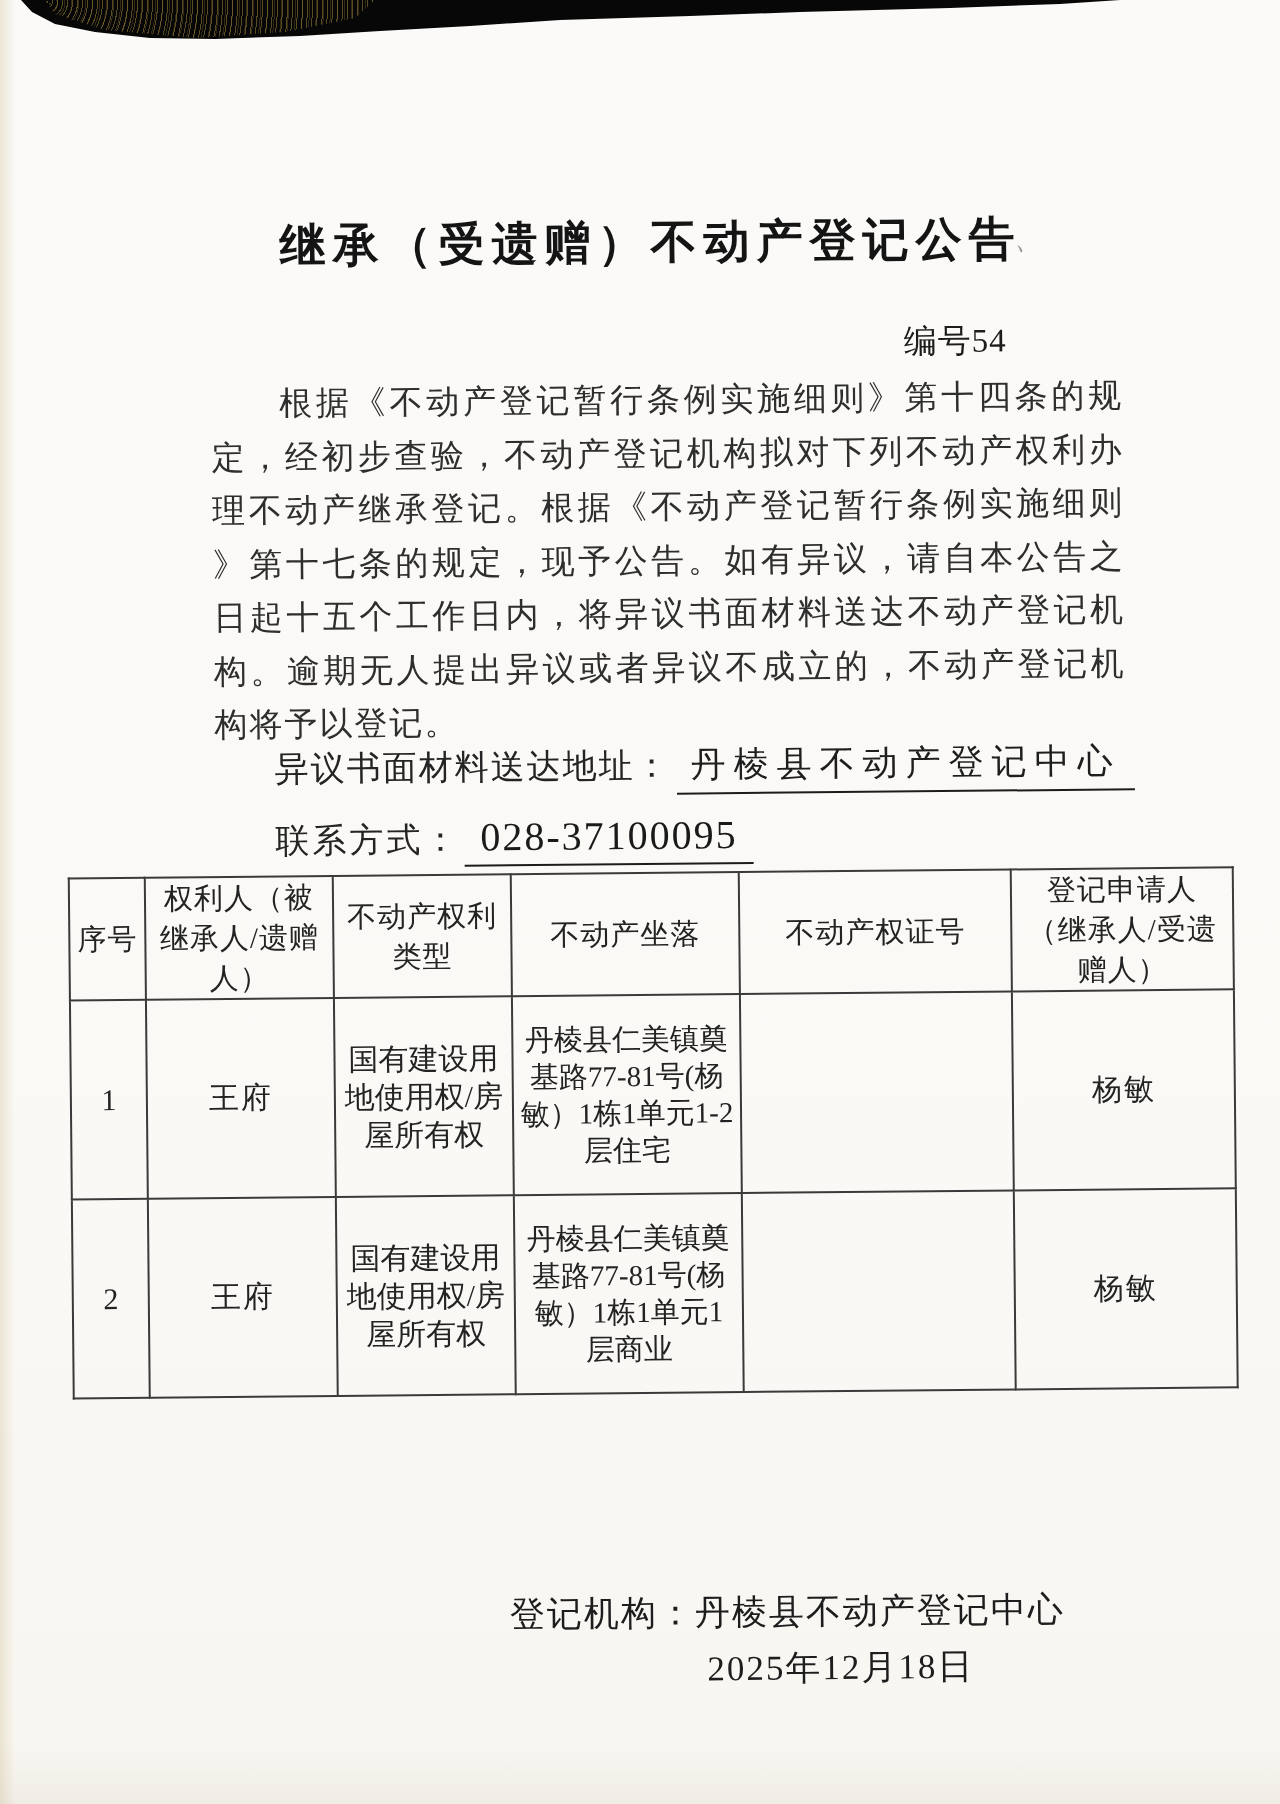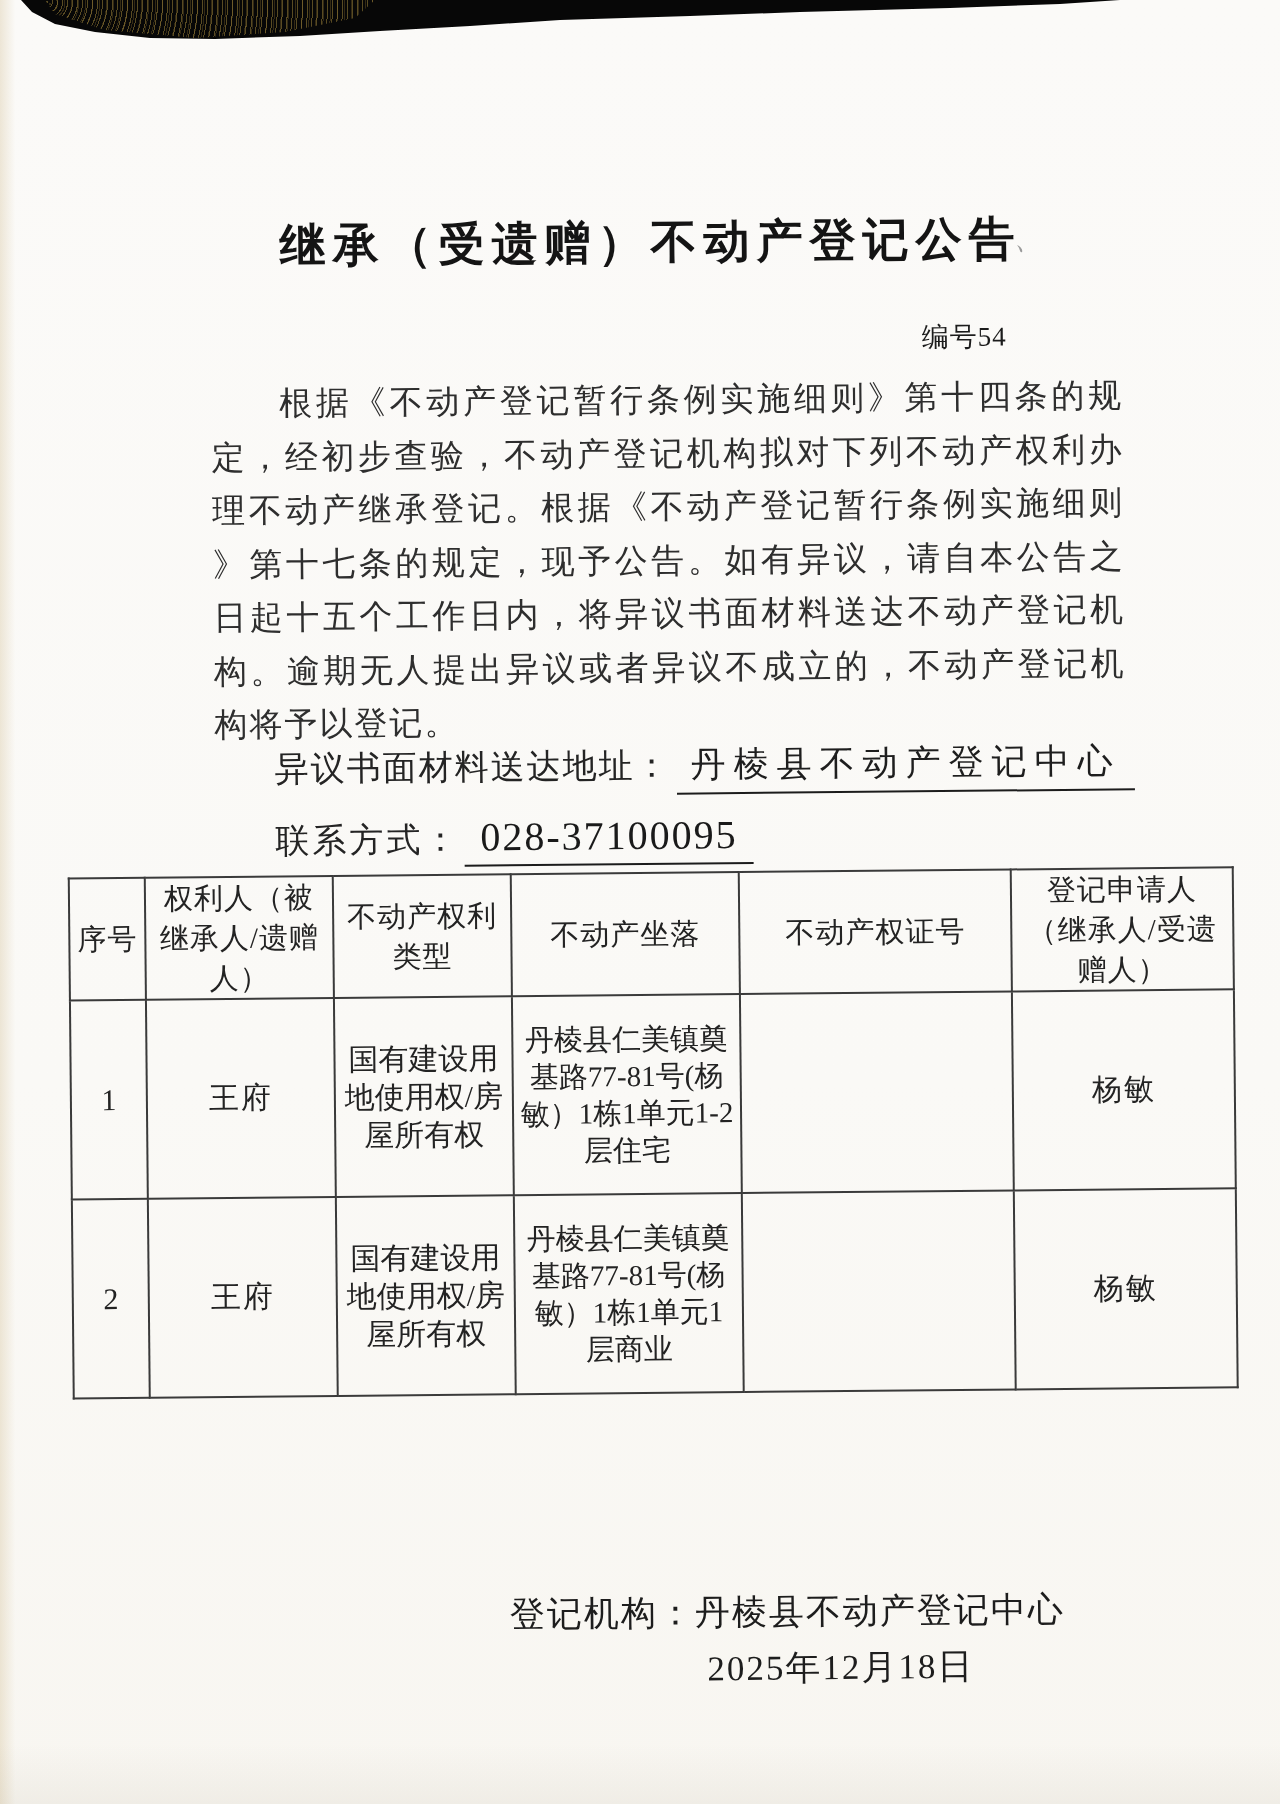--- a/index.html
+++ b/index.html
@@ -50,21 +50,21 @@
     text-align: center; padding-left: 34px;
     font-size: 46px; font-weight: bold; color: #141414;
     letter-spacing: 7px; white-space: nowrap;
   }
   .pen-mark {
     position: absolute; left: 1022px; top: 224px;
     color: #9a9a9a; font-size: 30px; transform: rotate(12deg);
   }
   .doc-number {
     position: absolute; right: 268px; top: 322px;
-    font-size: 27px; color: #1c1c1c; letter-spacing: 1px;
+    font-size: 33px; color: #1c1c1c; letter-spacing: 1px;
   }
   .paragraph {
     position: absolute; left: 216px; top: 374px; width: 912px;
     font-size: 33px; color: #2e2e2e; letter-spacing: 2px;
   }
   .pline {
     height: 53.5px; line-height: 53.5px; white-space: nowrap;
     text-align: justify; text-align-last: justify;
   }
   .pline-first { padding-left: 68px; }

